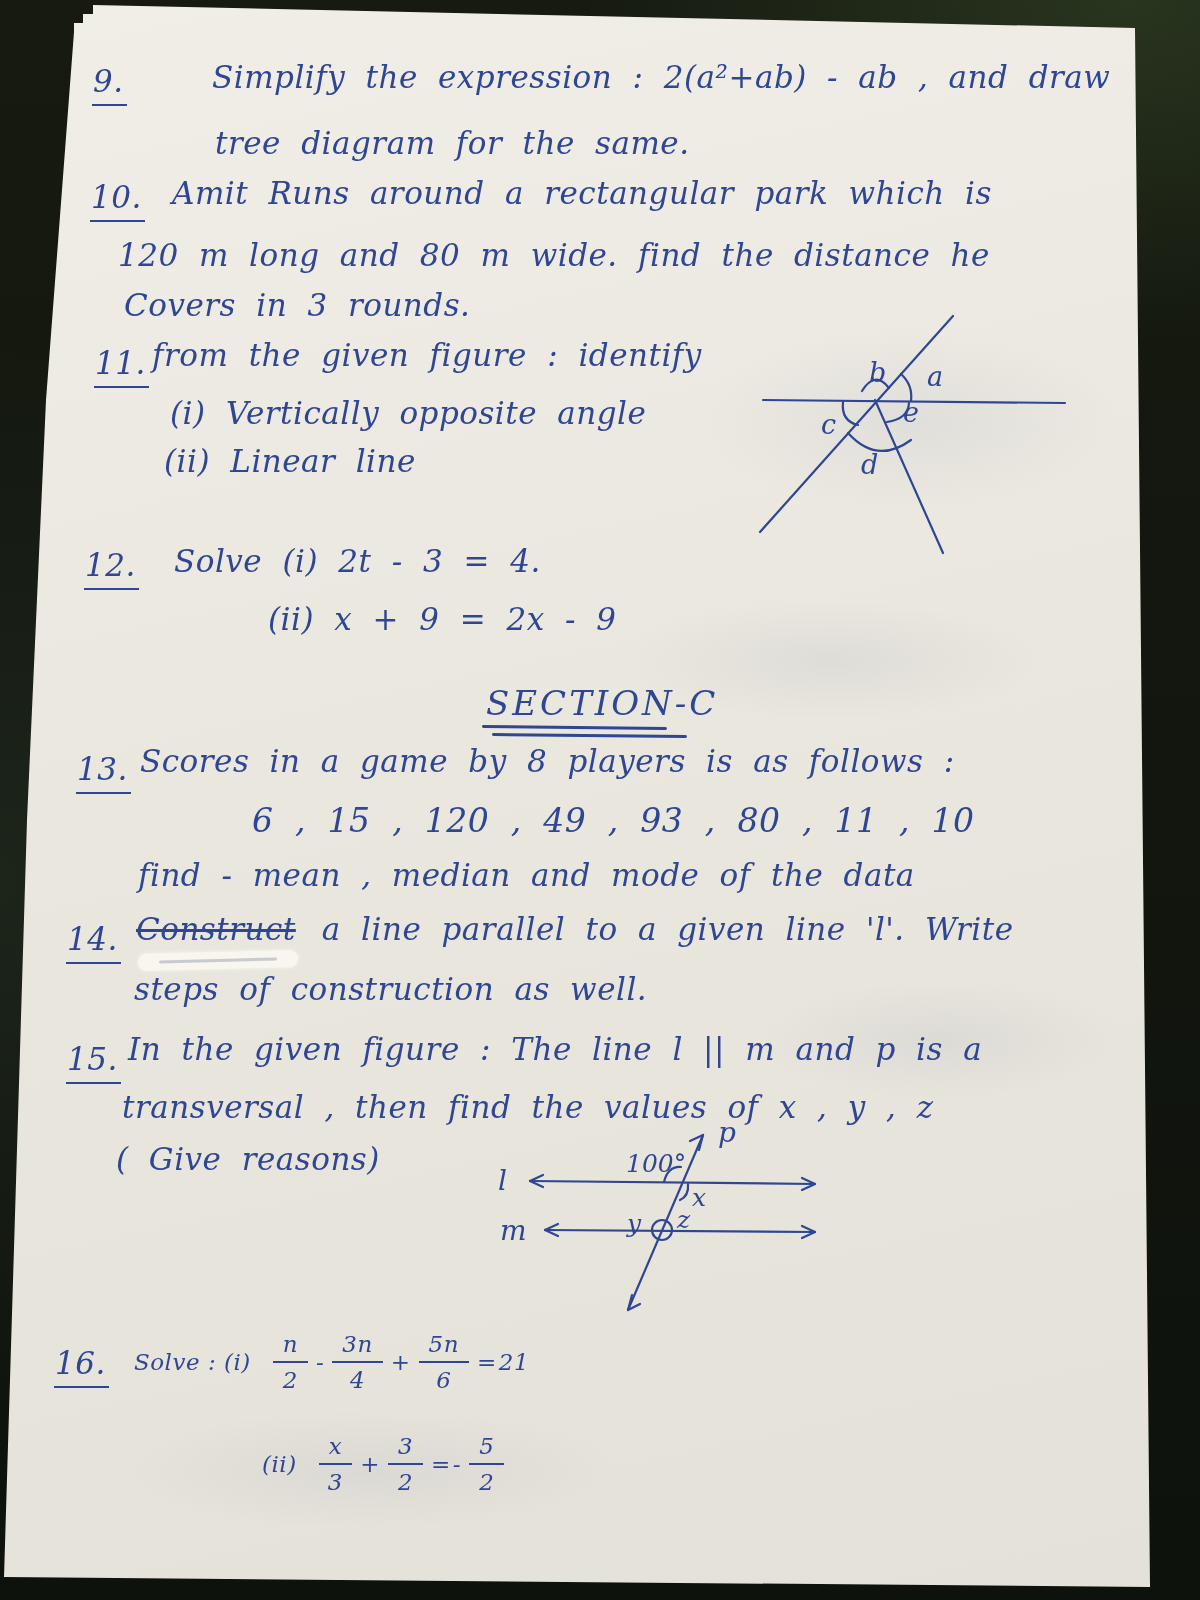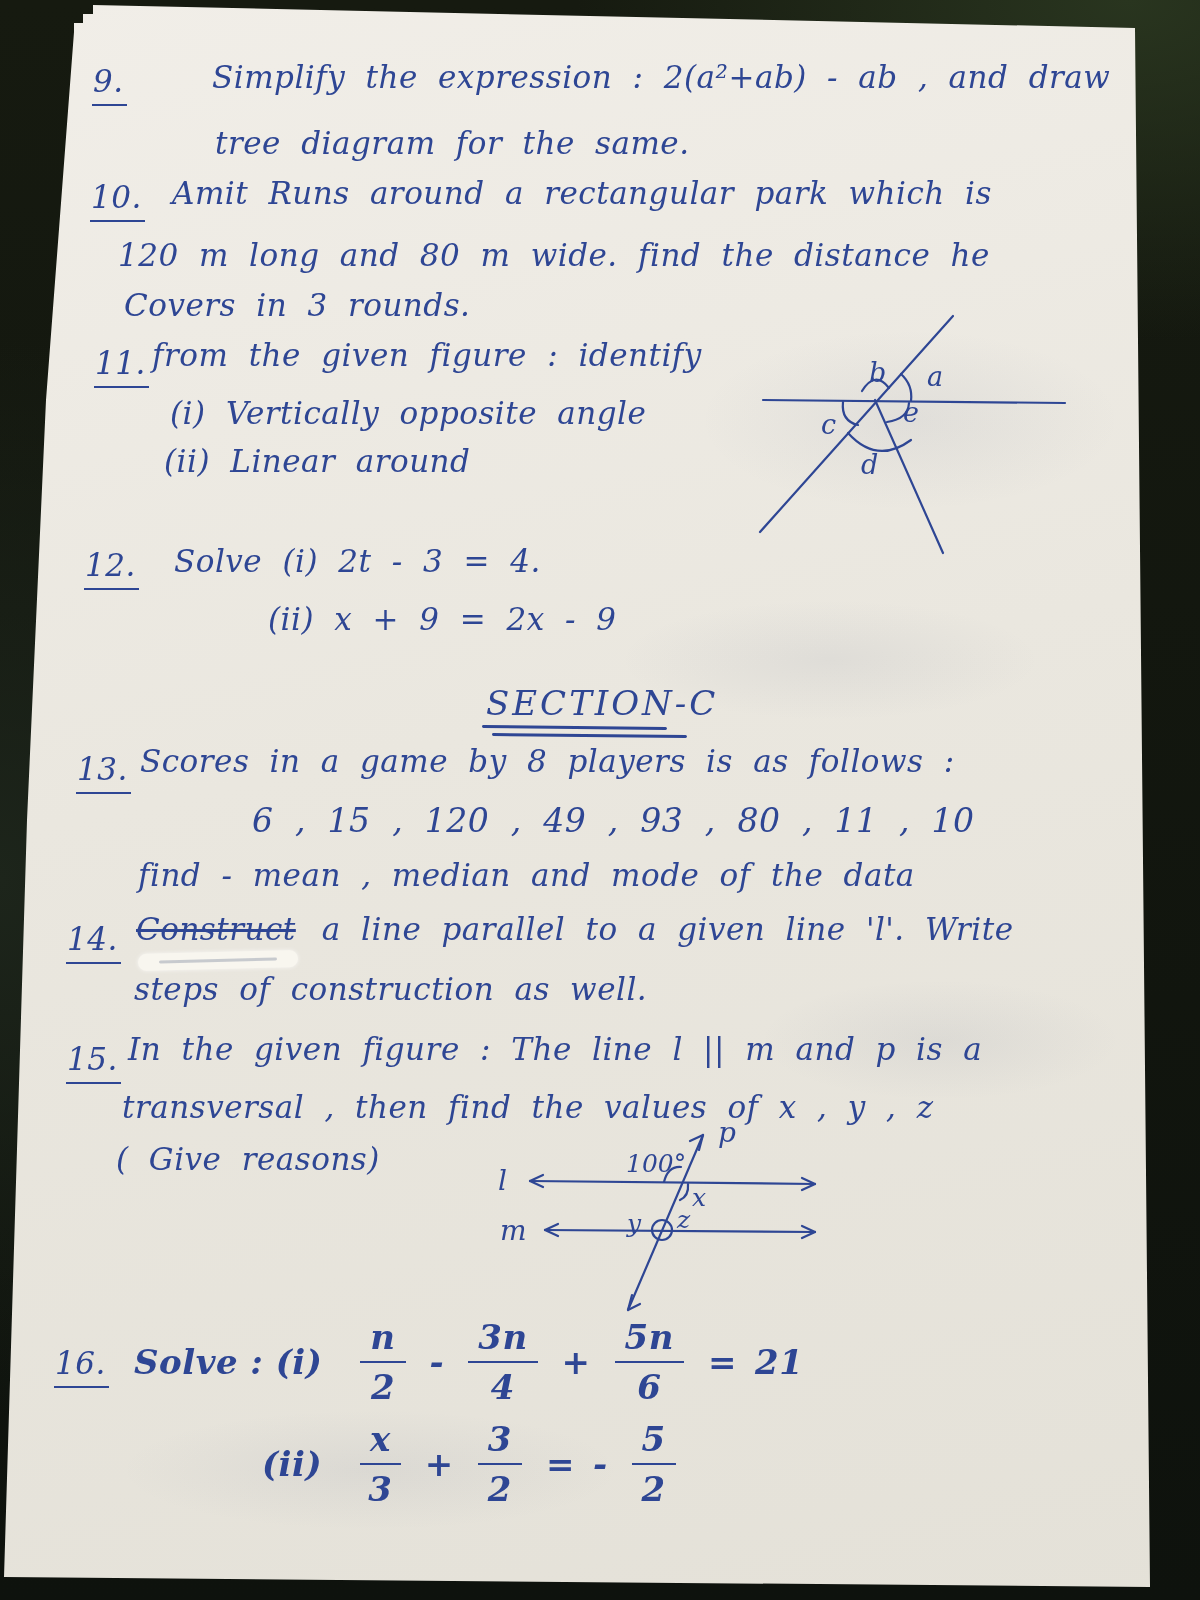--- a/index.html
+++ b/index.html
@@ -29,22 +29,22 @@
     line-height:1.15;
   }
   .qnum{border-bottom:2.5px solid #2e4694;padding:0 3px 5px 1px;}
   .struck{text-decoration:line-through;text-decoration-thickness:2.5px;margin-right:26px;}
   .sec{font-size:34px;letter-spacing:3px;font-style:italic;}
   .sec-u{position:absolute;background:#2e4694;height:2.5px;border-radius:2px;}
   .whiteout{position:absolute;background:#f8f6ef;border-radius:9px;transform:rotate(-1.5deg);
     box-shadow:0 0 4px rgba(255,255,255,0.7);}
   .whiteout .smear{width:74%;height:3px;background:rgba(110,120,145,0.35);
     margin:7px auto 0;border-radius:2px;}
-  .eqrow{position:absolute;display:flex;align-items:center;gap:18px;color:#2e4694;
-    font-style:italic;font-size:34px;letter-spacing:0.5px;font-weight:bold;}
+  .eqrow{position:absolute;display:flex;align-items:center;gap:2px;color:#2e4694;
+    font-style:italic;font-size:23px;letter-spacing:0.5px;}
   .frac{display:inline-flex;flex-direction:column;align-items:center;margin:0 6px;}
   .frac .fnum{padding:0 10px 4px;border-bottom:2.5px solid #2e4694;}
   .frac .fden{padding-top:4px;}
   svg text{font-family:"DejaVu Serif", serif;font-style:italic;fill:#2e4694;}
   svg .stroke{stroke:#2e4694;stroke-width:2.2;fill:none;stroke-linecap:round;}
 </style>
 </head>
 <body>
 
 <div class="bg"></div>
@@ -60,21 +60,21 @@
 <div class="hand" style="left:172px;top:126px;margin-left:43px;">tree diagram for the same.</div>
 
 <div class="hand" style="left:90px;top:180px;"><span class="qnum">10.</span></div>
 <div class="hand" style="left:172px;top:176px;">Amit Runs around a rectangular park which is</div>
 <div class="hand" style="left:118px;top:238px;">120 m long and 80 m wide. find the distance he</div>
 <div class="hand" style="left:124px;top:288px;">Covers in 3 rounds.</div>
 
 <div class="hand" style="left:94px;top:346px;"><span class="qnum">11.</span></div>
 <div class="hand" style="left:152px;top:338px;">from the given figure : identify</div>
 <div class="hand" style="left:170px;top:396px;">(i) Vertically opposite angle</div>
-<div class="hand" style="left:164px;top:444px;">(ii) Linear around</div>
+<div class="hand" style="left:164px;top:444px;">(ii) Linear line</div>
 
 <svg style="position:absolute;left:715px;top:290px;" width="400" height="280" viewBox="0 0 400 280">
   <path class="stroke" d="M 48 110 L 350 113"></path>
   <path class="stroke" d="M 45 242 L 238 26"></path>
   <path class="stroke" d="M 160 110 L 228 263"></path>
   <path class="stroke" d="M 147 101 Q 160 80 174 98"></path>
   <path class="stroke" d="M 196 111 Q 198 95 186 84"></path>
   <path class="stroke" d="M 128 112 Q 126 131 143 135"></path>
   <path class="stroke" d="M 194 113 Q 193 129 172 132"></path>
   <path class="stroke" d="M 133 143 Q 162 175 196 150"></path>

